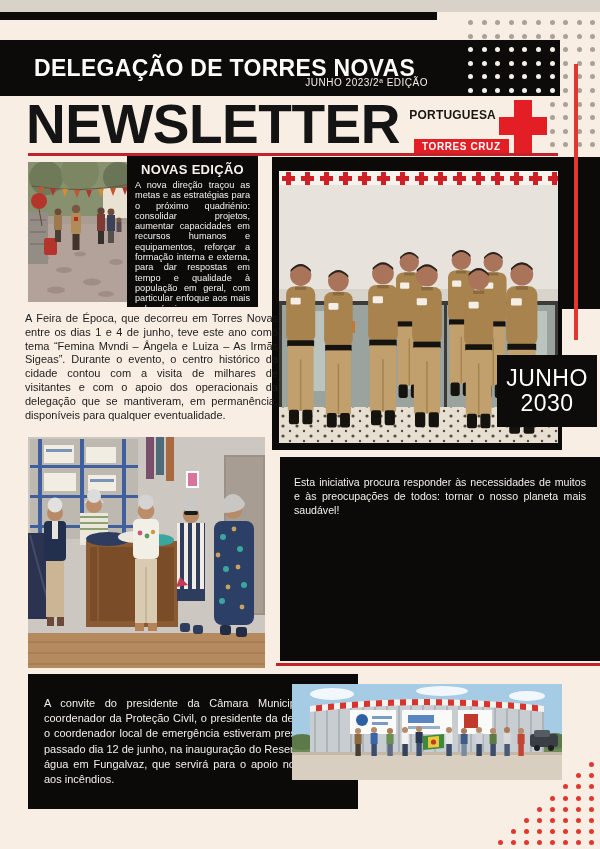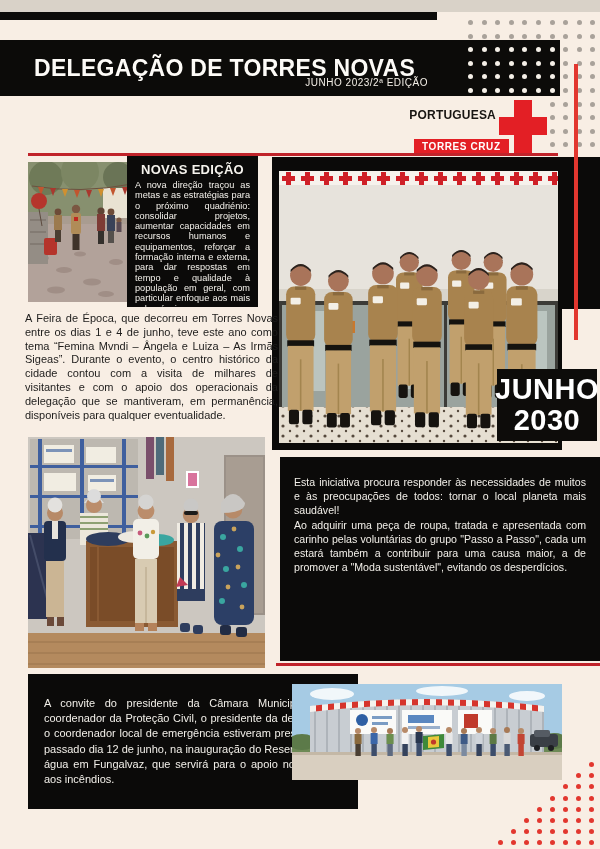--- a/index.html
+++ b/index.html
@@ -31,23 +31,23 @@
   .nesta p{margin:0;font-size:9.2px;line-height:10.3px;text-align:justify;}
   
   .photo{display:block;z-index:3;}
   .photo-fair{left:28px;top:150px;width:106px;height:140px;}
   .photo-volunteers{left:279px;top:159px;width:279px;height:272px;}
   .photo-women{left:28px;top:425px;width:237px;height:231px;}
   .photo-reservoir{left:292px;top:672px;width:270px;height:96px;z-index:5;}
   .blackA{left:272px;top:145px;width:328px;height:152px;background:#0b0a09;z-index:2;}
   .blackB{left:272px;top:145px;width:290px;height:293px;background:#0b0a09;z-index:2;}
   
-  .date-box{left:497px;top:357px;width:100px;height:72px;background:#0d0c0a;color:#fff;z-index:6;
+  .date-box{left:497px;top:343px;width:100px;height:72px;background:#0d0c0a;color:#fff;z-index:6;
             display:flex;flex-direction:column;align-items:center;justify-content:center;
-            font-weight:700;font-size:29px;line-height:1.08;letter-spacing:.5px;}
+            font-weight:400;font-size:23px;line-height:1.08;letter-spacing:.5px;}
   
   .feira{left:25px;top:300px;width:253px;font-size:11px;line-height:13.8px;text-align:justify;color:#1d1c1b;margin:0;z-index:2;}
   .sustain{left:280px;top:445px;width:320px;height:204px;background:#0b0a09;color:#f2efe9;
            box-sizing:border-box;padding:18px 14px 0;overflow:hidden;z-index:3;}
   .sustain p{margin:0;font-size:10.6px;line-height:14.2px;text-align:justify;}
   .bottom-box{left:28px;top:662px;width:330px;height:135px;background:#0b0a09;color:#f2efe9;
               box-sizing:border-box;padding:22px 16px;z-index:2;}
   .bottom-box p{margin:0;font-size:11px;line-height:15.2px;text-align:justify;}
   .dot{position:absolute;width:5px;height:5px;border-radius:50%;z-index:5;}
 </style>
@@ -58,20 +58,21 @@
 
   <div class="abs top-strip"></div>
 
   <header class="abs header-bar">
     <div class="header-title">DELEGAÇÃO DE TORRES NOVAS</div>
     <div class="header-edition">JUNHO 2023/2ª EDIÇÃO</div>
   </header>
 
   <div class="abs red-vline"></div>
 
+  <div class="abs masthead">NEWSLETTER</div>
 
   <div class="abs logo-text">
     <div>PORTUGUESA</div>
   </div>
   <div class="abs logo-cross">
       <i class="v"></i>
       <i class="h"></i>
     </div>
   <div class="abs logo-badge">TORRES CRUZ</div>
 
@@ -315,22 +316,21 @@
           <circle cx="210" cy="130" r="2.4"></circle>
           <circle cx="200" cy="150" r="2.4"></circle>
           <circle cx="214" cy="170" r="2.4"></circle>
         </g>
       <rect x="192" y="188" width="11" height="10" rx="3" fill="#222c44"></rect>
         <rect x="208" y="190" width="11" height="10" rx="3" fill="#222c44"></rect>
     </g>
   </svg>
 
   <section class="abs sustain">
-    <p>Esta iniciativa procura responder às necessidades de muitos e às preocupações de todos: tornar o local planeta mais saudável!</p>
-    <p>Ao adquirir uma peça de roupa, tratada e apresentada com carinho pelas voluntárias do grupo "Passo a Passo", cada um estará também a contribuir para uma causa maior, a de promover a "Moda sustentável", evitando os desperdícios.</p>
+    <p>Esta iniciativa procura responder às necessidades de muitos e às preocupações de todos: tornar o nosso planeta mais saudável!</p>
   </section>
 
   <div class="abs red-line2"></div>
 
   <section class="abs bottom-box">
     <p>A convite do presidente da Câmara Municipal e do coordenador da Proteção Civil, o presidente da delegação e o coordenador local de emergência estiveram presentes, no passado dia 12 de junho, na inauguração do Reservatório de água em Fungalvaz, que servirá para o apoio no combate aos incêndios.</p>
   </section>
 
   <svg class="abs photo photo-reservoir" viewBox="0 0 270 96" preserveAspectRatio="none" role="img" aria-label="Inauguração do Reservatório de água em Fungalvaz">
     <defs>

